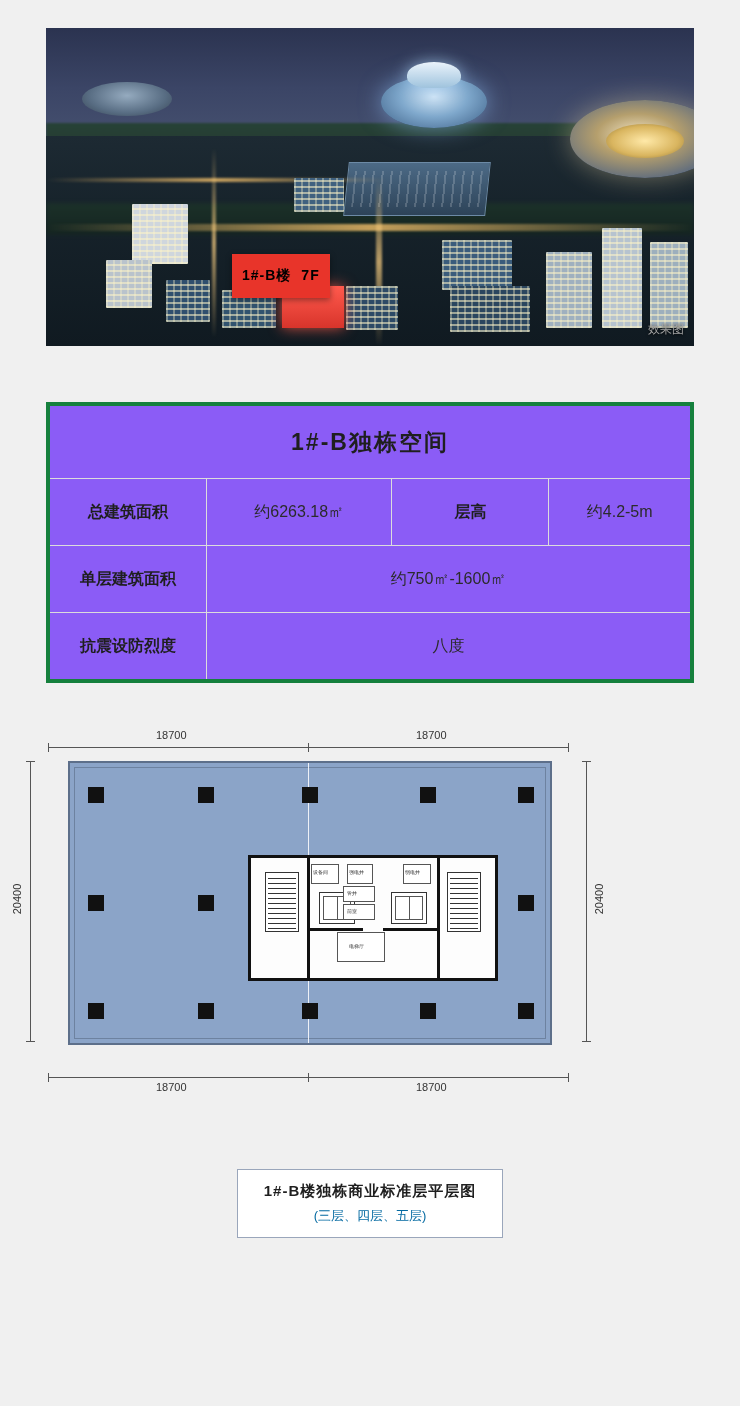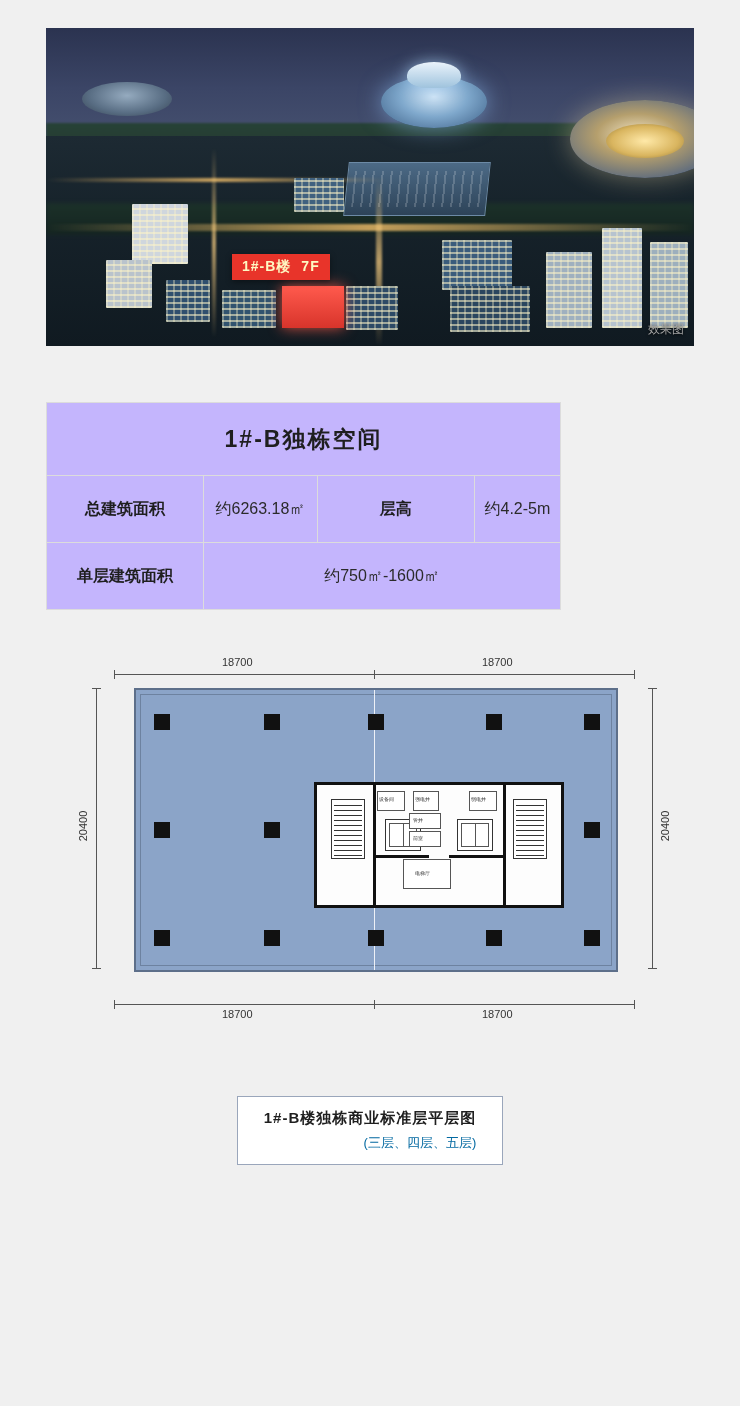--- a/index.html
+++ b/index.html
@@ -86,51 +86,51 @@
     position:absolute;background:linear-gradient(180deg,rgba(255,200,110,.0),rgba(255,210,130,.7),rgba(255,200,110,.0));
     filter:blur(1px);
   }
   .highlight-building{
     position:absolute;left:236px;top:258px;width:62px;height:42px;
     background:linear-gradient(180deg,#ff5a4d 0%,#d8342b 100%);
     box-shadow:0 0 14px rgba(255,90,70,.8);
   }
   .tag{
     position:absolute;left:186px;top:226px;
-    background:#e8342a;color:#fef9c3;font-size:14px;font-weight:bold;
-    padding:4px 10px;letter-spacing:1px;white-space:nowrap;
+    background:#e8342a;color:#000000;font-size:14px;font-weight:bold;
+    padding:13px 10px;letter-spacing:1px;white-space:nowrap;
     box-shadow:0 2px 6px rgba(0,0,0,.4);
   }
   .tag .sp{display:inline-block;width:10px;}
   .hero-caption{
     position:absolute;right:10px;bottom:8px;color:#a3a3a3;font-size:12px;
     text-shadow:0 1px 3px rgba(0,0,0,.8);
   }
 
   
   .table-wrap{padding:56px 46px 0 46px;}
   table.spec{
-    width:515px;border-collapse:collapse;background:#c4b5fd;
-    border:1px solid #15803d;
+    width:648px;border-collapse:collapse;background:#8b5cf6;
+    border:4px solid #15803d;
   }
   table.spec td{
     border:1px solid #dcdcdc;
     text-align:center;
     font-size:16px;
     color:#2b2b2b;
     height:54px;
     padding:6px 4px;
   }
   table.spec td.title{
     font-size:23px;font-weight:bold;letter-spacing:2px;height:60px;color:#1f1f1f;
   }
   table.spec td.lab{width:148px;font-weight:bold;color:#1f1f1f;}
 
   
-  .plan-wrap{padding:42px 0 0 8px;display:flex;justify-content:center;}
+  .plan-wrap{padding:42px 0 0 8px;display:flex;justify-content:flex-start;}
   .plan{position:relative;width:600px;height:410px;}
   .dimline{position:absolute;background:#555;}
   .dimtxt{position:absolute;font-size:11px;color:#333;}
   .tick{position:absolute;width:1px;height:9px;background:#555;}
   .tickv{position:absolute;width:9px;height:1px;background:#555;}
   .slab{
     position:absolute;left:60px;top:36px;width:480px;height:280px;
     background:#8ba4c8;border:2px solid #5d6f8a;
   }
   .slab-inner{
@@ -155,21 +155,21 @@
   }
   .lift:before{
     content:"";position:absolute;left:50%;top:3px;bottom:3px;width:1px;background:#555;
   }
   .minitxt{position:absolute;font-size:5px;color:#333;white-space:nowrap;}
   .gridline-v{position:absolute;width:1px;background:#fff;opacity:.85;}
 
   
   .cap-wrap{display:flex;justify-content:center;margin-top:34px;}
   .capbox{
-    border:1px solid #9aa6bb;background:#fff;padding:12px 26px;text-align:right;
+    border:1px solid #9aa6bb;background:#fff;padding:12px 26px;text-align:center;
   }
   .capbox .l1{font-size:15px;font-weight:bold;color:#1f1f1f;letter-spacing:1px;}
   .capbox .l2{font-size:13px;color:#0369a1;margin-top:6px;}
 
   
   .disc{
     padding:54px 16px 16px 16px;font-size:8px;line-height:1.8;color:#3a3a3a;
     text-align:justify;
   }
 </style>
@@ -224,20 +224,24 @@
       <tr>
         <td class="lab">总建筑面积</td>
         <td>约6263.18㎡</td>
         <td class="lab">层高</td>
         <td>约4.2-5m</td>
       </tr>
       <tr>
         <td class="lab">单层建筑面积</td>
         <td colspan="3">约750㎡-1600㎡</td>
       </tr>
+      <tr>
+        <td class="lab">抗震设防烈度</td>
+        <td colspan="3">八度</td>
+      </tr>
     </tbody>
       </table>
   </div>
 
   <div class="plan-wrap">
     <div class="plan">
 
       <div class="dimline" style="left:40px;top:22px;width:520px;height:1px;"></div>
       <div class="tick" style="left:40px;top:18px;"></div>
       <div class="tick" style="left:300px;top:18px;"></div>

